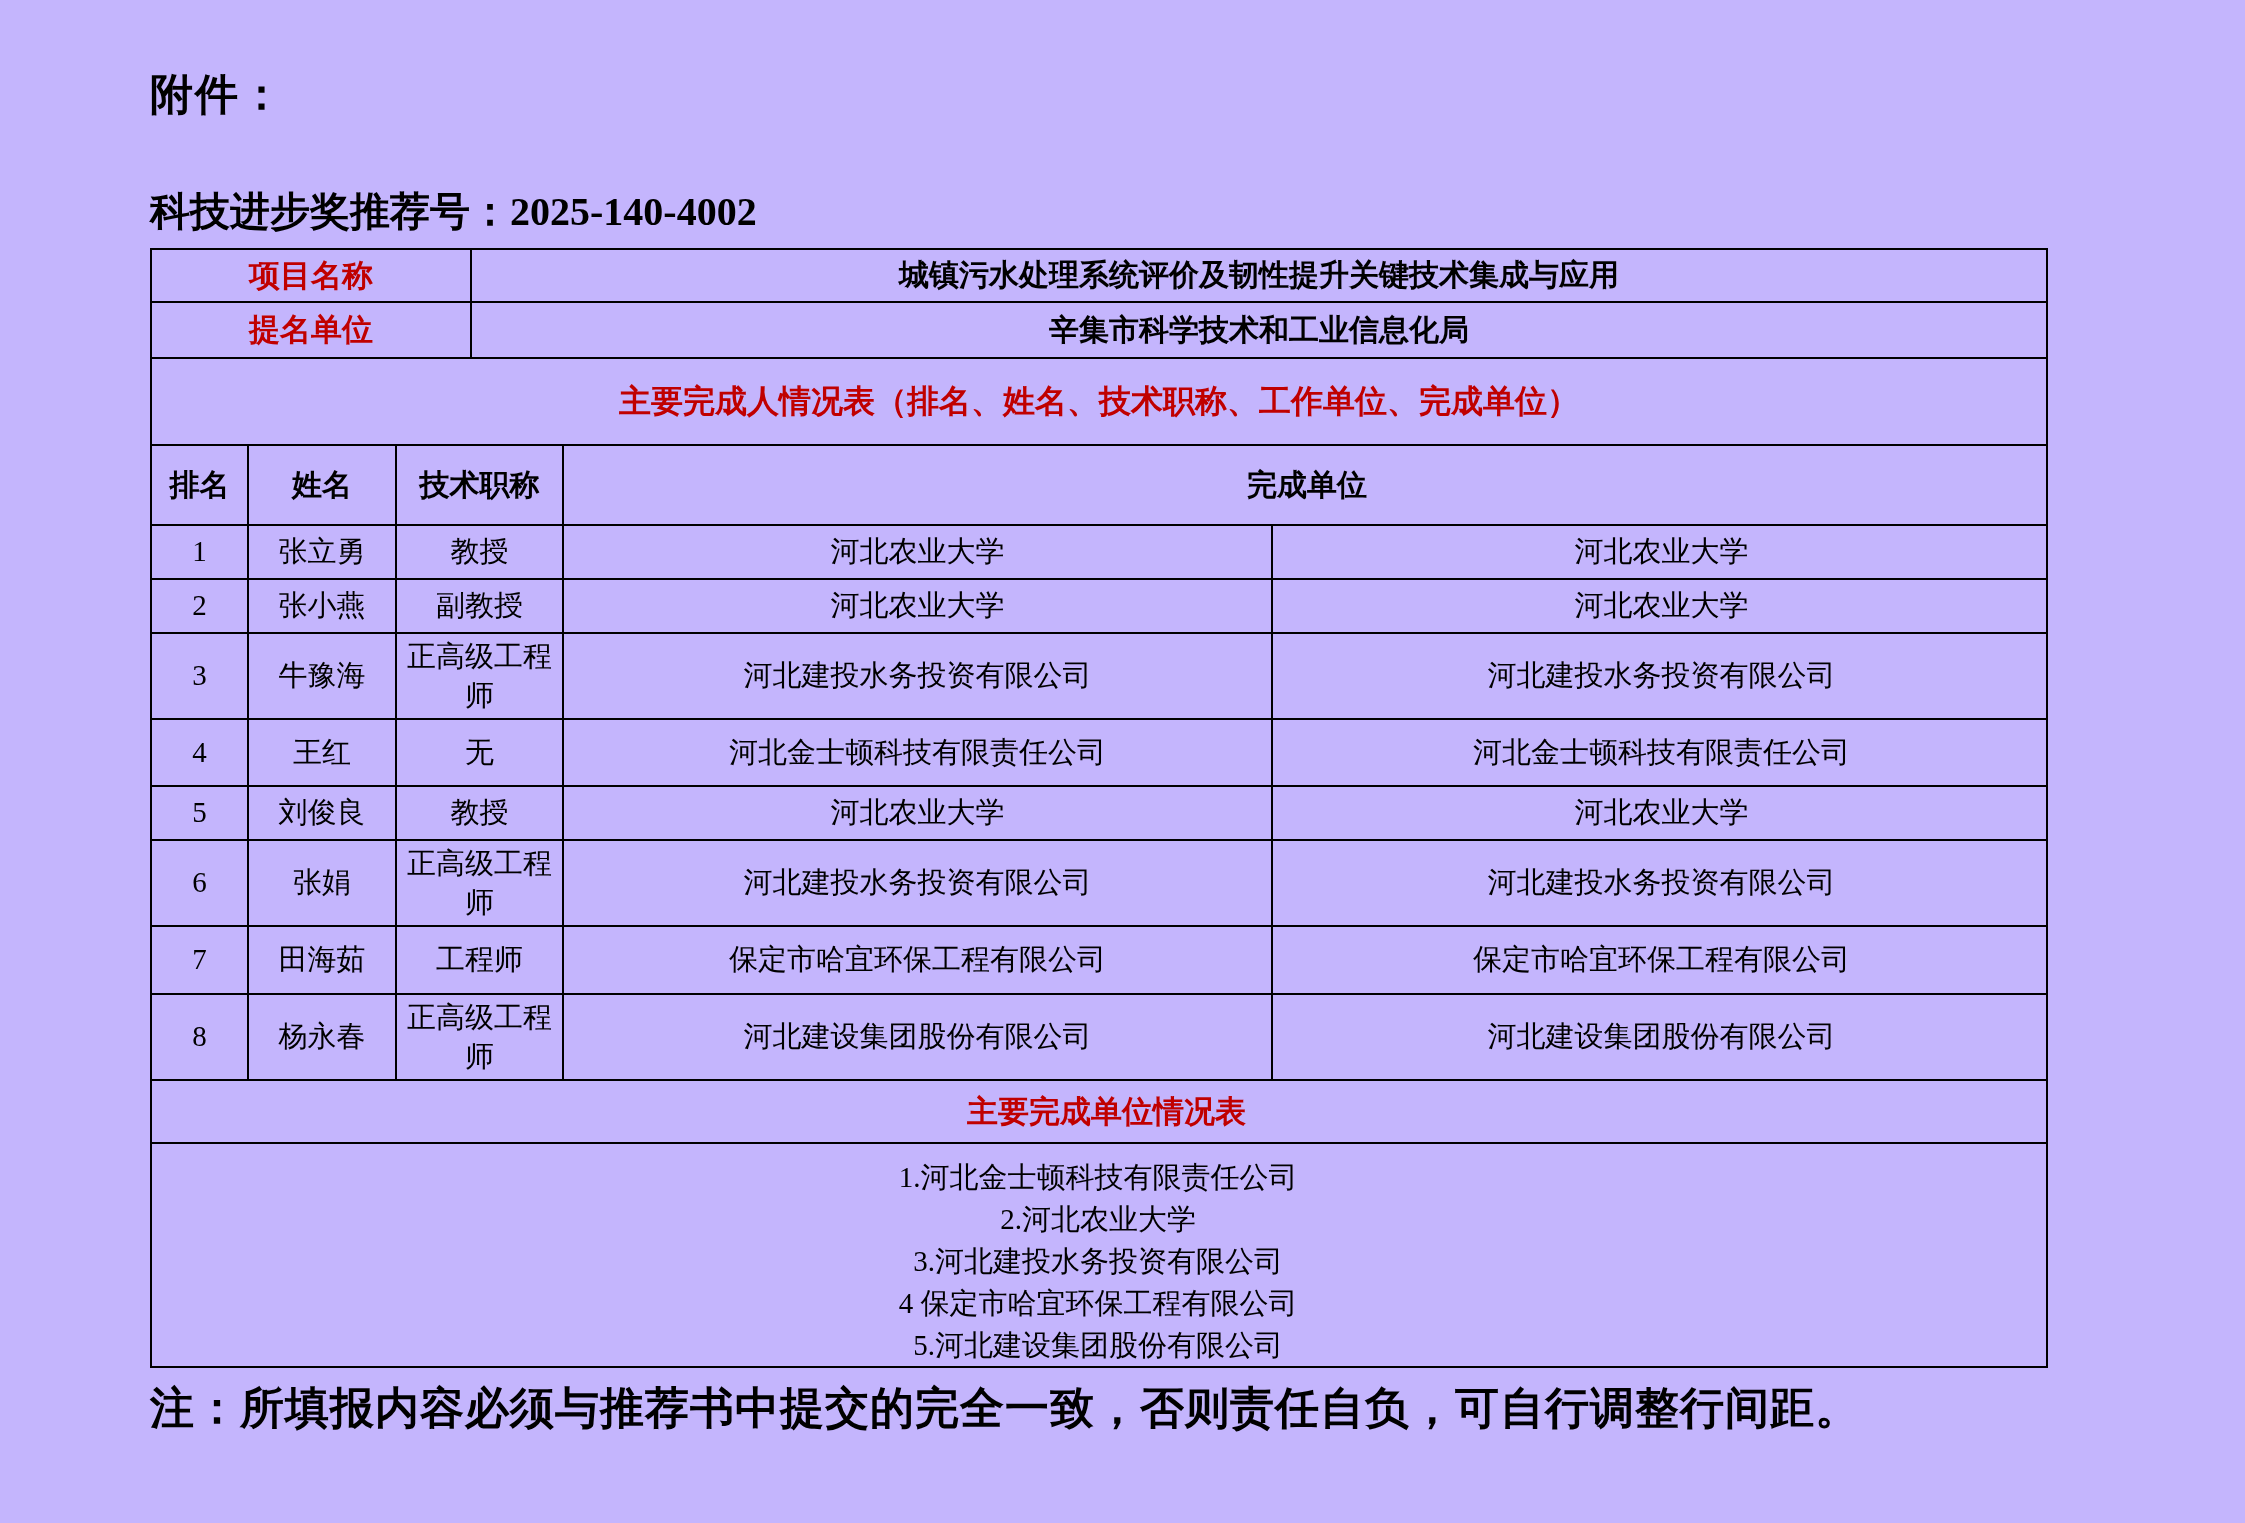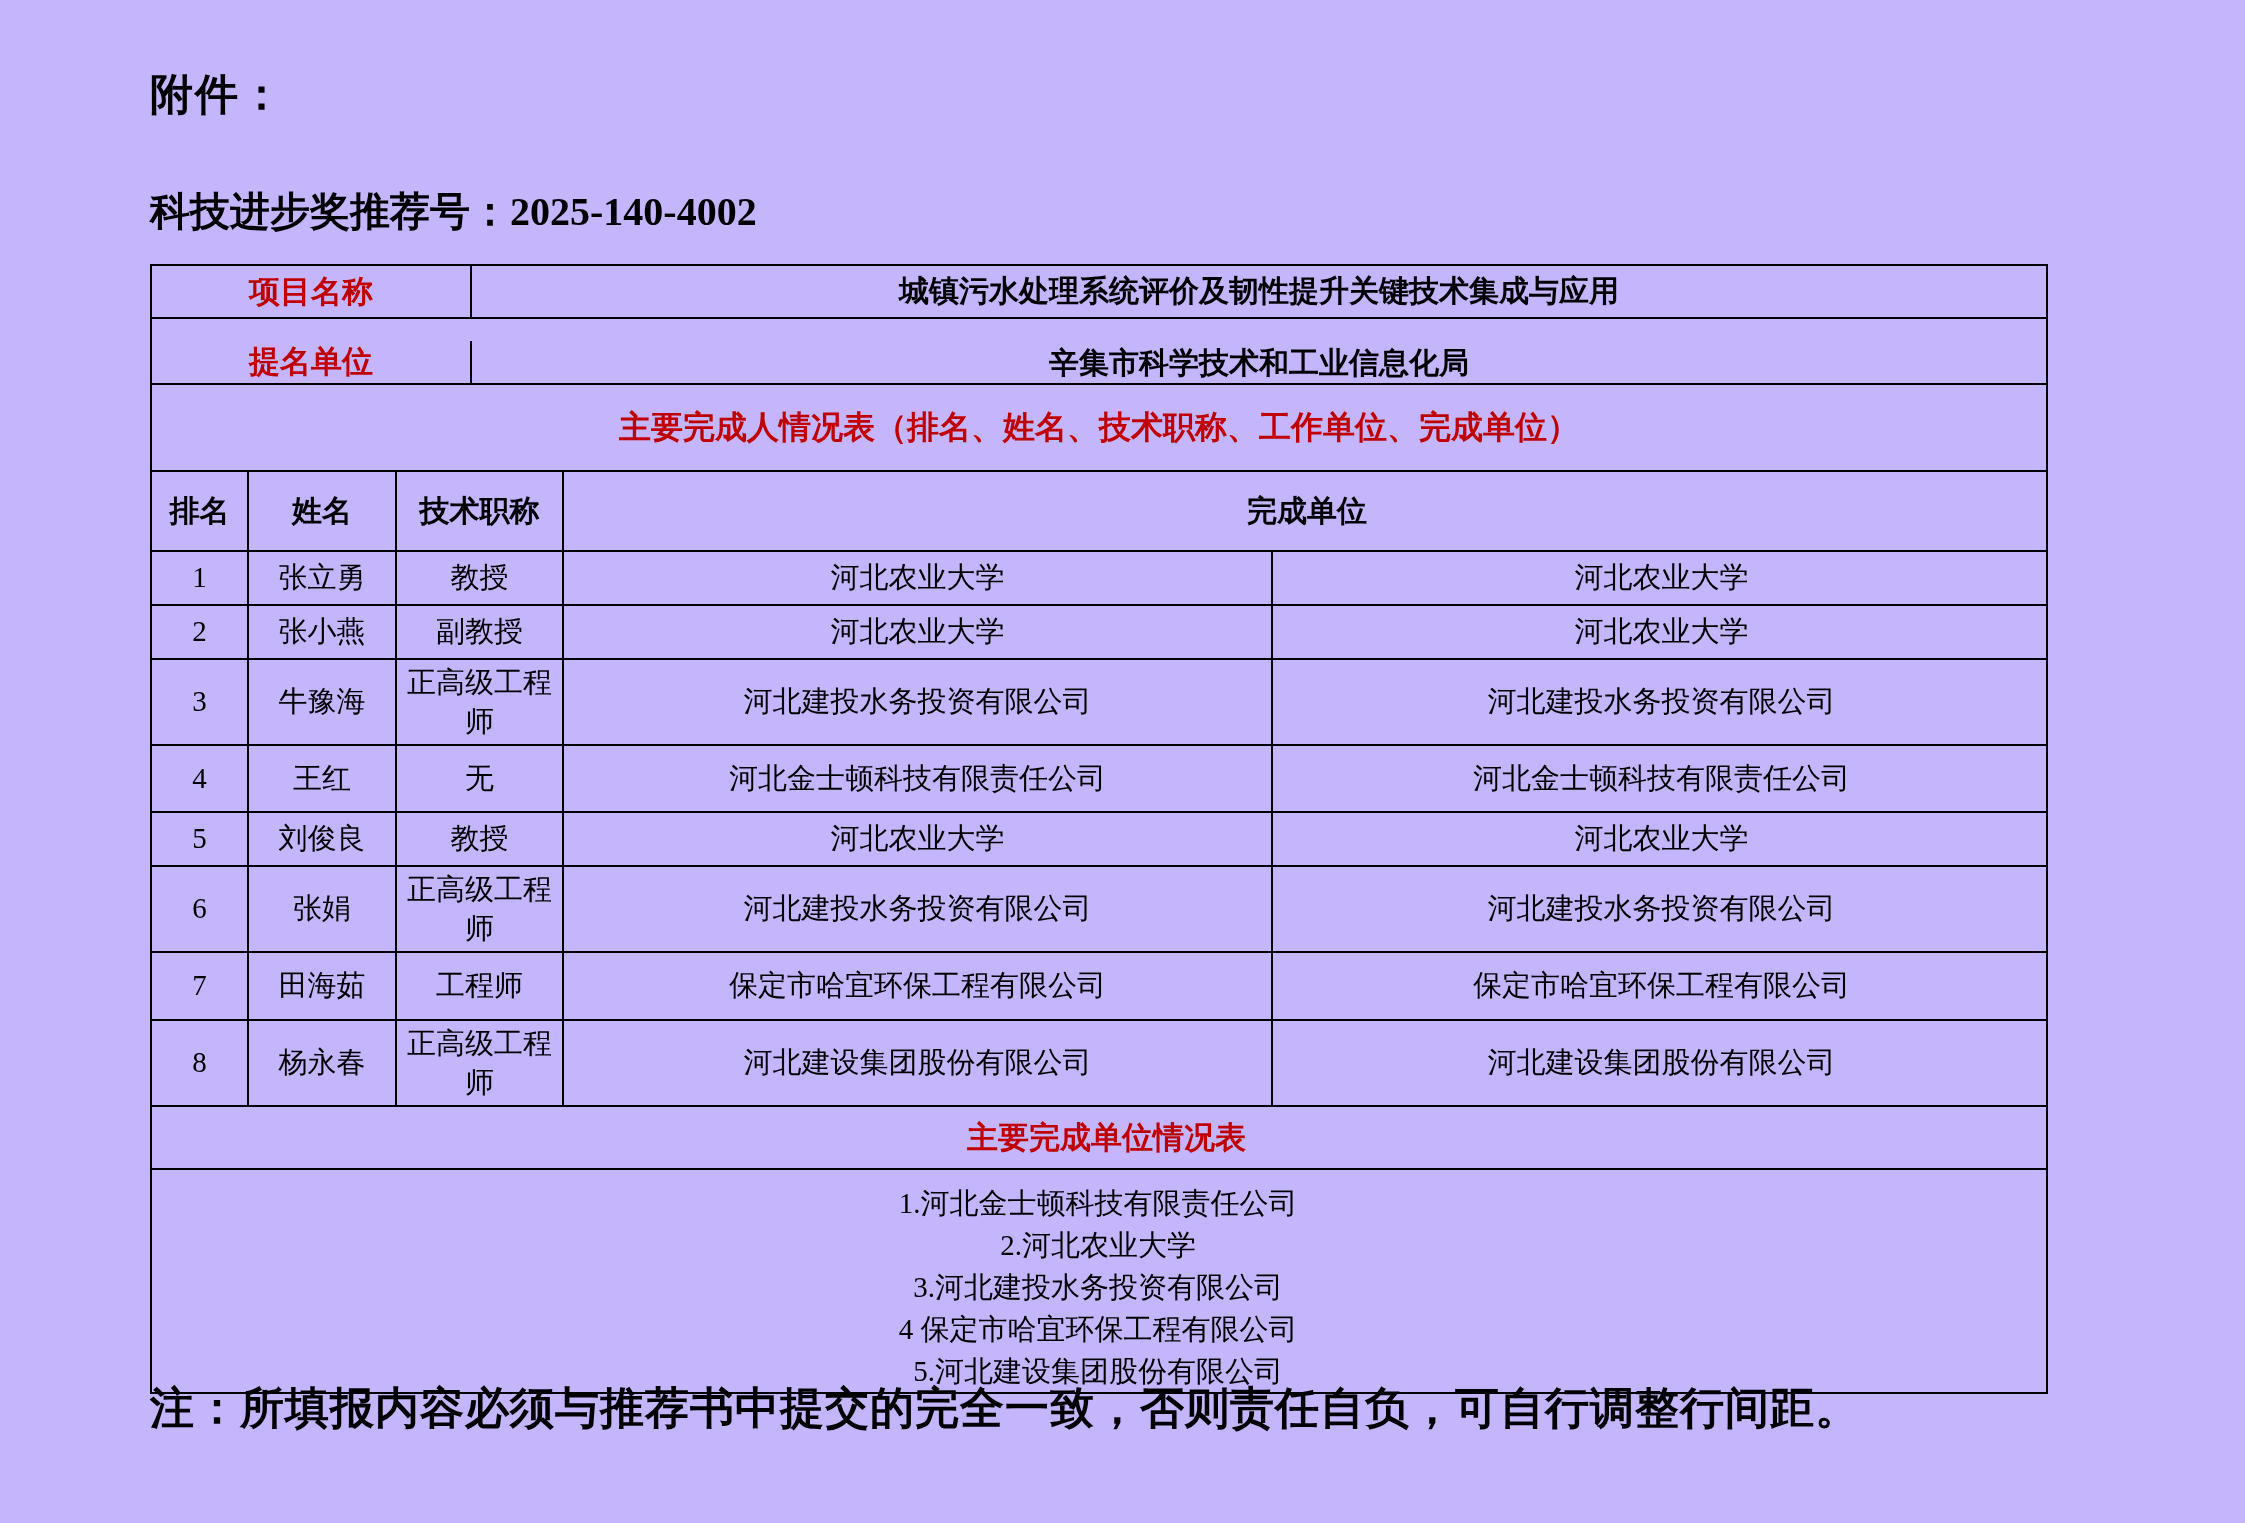--- a/index.html
+++ b/index.html
@@ -34,21 +34,20 @@
     font-size: 40px;
     font-weight: bold;
   }
   .doc-table {
     position: absolute;
     left: 150px;
     top: 248px;
     width: 1898px;
     border: 2px solid #000000;
     box-sizing: border-box;
-    margin-top: 16px;
   }
   .row {
     display: flex;
     flex-direction: row;
     align-items: stretch;
     border-bottom: 2px solid #000000;
     box-sizing: border-box;
   }
   .row:last-child { border-bottom: none; }
   .cell {
@@ -69,21 +68,21 @@
   .people-title { font-size: 32px; }
   .units-title { font-size: 31px; }
   .hdr { font-weight: bold; font-size: 30px; }
   .c-rank  { width: 97px;  flex: 0 0 auto; }
   .c-name  { width: 148px; flex: 0 0 auto; }
   .c-title { width: 167px; flex: 0 0 auto; }
   .c-work  { width: 709px; flex: 0 0 auto; }
   .c-done  { flex: 1 1 auto; padding-left: 14px; }
   .data { font-size: 29px; }
   .r-top1 { height: 53px; }
-  .r-top2 { height: 66px; align-items: flex-end; }
+  .r-top2 { height: 56px; }
   .r-ptitle { height: 87px; }
   .r-head { height: 80px; }
   .r-h54 { height: 54px; }
   .r-h67 { height: 67px; }
   .r-h68 { height: 68px; }
   .r-h86 { height: 86px; }
   .r-utitle { height: 63px; padding-left: 15px; }
   .r-list { height: 222px; }
   .list-cell {
     flex: 1 1 auto;

